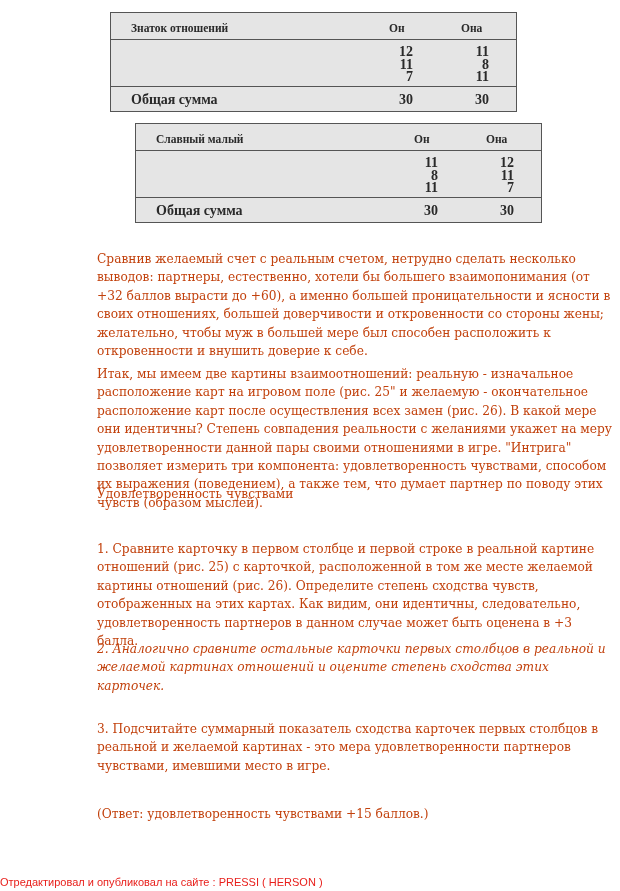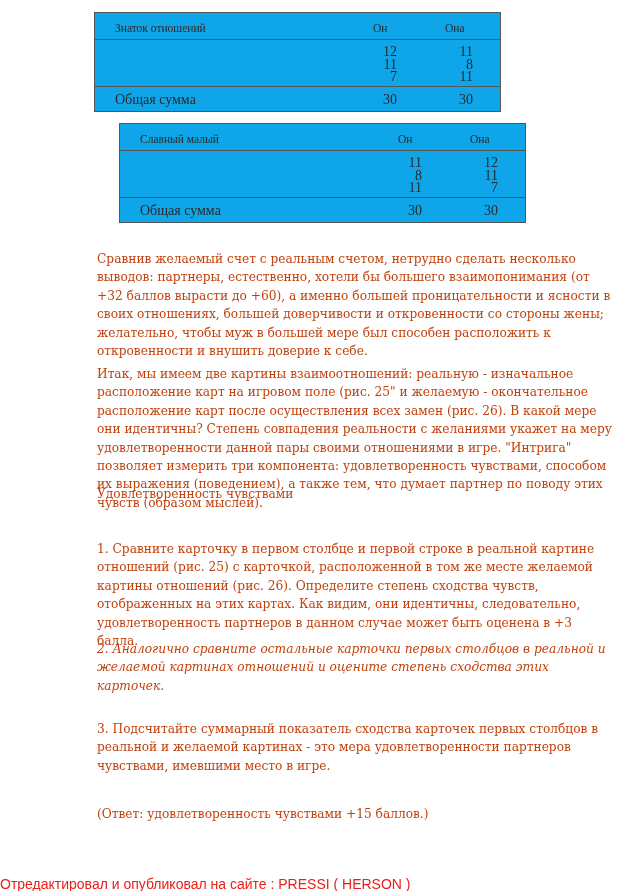--- a/index.html
+++ b/index.html
@@ -1,35 +1,35 @@
 <!DOCTYPE html>
 <html><head>
 <meta charset="utf-8">
 <style>
   html, body { margin: 0; padding: 0; background: #ffffff; }
   body { width: 620px; height: 891px; position: relative; overflow: hidden;
          font-family: "Liberation Serif", serif; color: #1e1e1e; }
-  .tbl { position: absolute; left: 94px; width: 405px; border: 1.5px solid #555;
-         background: #0ea5e9; font-family: "Liberation Serif", serif; color: #2a2a2a; }
+  .tbl { position: absolute; left: 110px; width: 405px; border: 1.5px solid #555;
+         background: #e5e5e5; font-family: "Liberation Serif", serif; color: #2a2a2a; font-weight: bold; }
   .tbl .hdr { height: 26px; border-bottom: 1.5px solid #555; position: relative; font-size: 11.5px; }
   .tbl .body { height: 46px; border-bottom: 1.5px solid #555; position: relative; font-size: 14px; line-height: 12.5px; }
   .tbl .tot { height: 24px; position: relative; font-size: 14px; }
   .c1 { position: absolute; left: 20px; }
   .c2 { position: absolute; left: 270px; width: 32px; text-align: right; }
   .c3 { position: absolute; left: 340px; width: 38px; text-align: right; }
   .hdr .c1, .hdr .c2, .hdr .c3 { top: 9px; }
   .hdr .c2 { text-align: left; left: 278px; width: 20px; }
   .hdr .c3 { text-align: left; left: 350px; width: 30px; }
   .body .c1, .body .c2, .body .c3 { top: 6px; }
   .tot .c1, .tot .c2, .tot .c3 { top: 5px; }
   .lines div { height: 12.5px; white-space: nowrap; }
   .para { position: absolute; left: 97px; width: 530px; font-size: 13.4px; line-height: 18.4px;
           font-family: "DejaVu Serif", serif; font-size: 12.2px; color: #c2410c; margin: 0; }
   .footer { position: absolute; left: 0; top: 876px; font-family: "Liberation Sans", sans-serif;
-            font-size: 14px; color: #e8201c; white-space: nowrap; }
+            font-size: 11px; color: #e8201c; white-space: nowrap; }
 </style>
 </head>
 <body>
 
 <div class="tbl" style="top:12px;">
   <div class="hdr">
     <span class="c1">Знаток отношений</span>
     <span class="c2">Он</span>
     <span class="c3">Она</span>
   </div>

